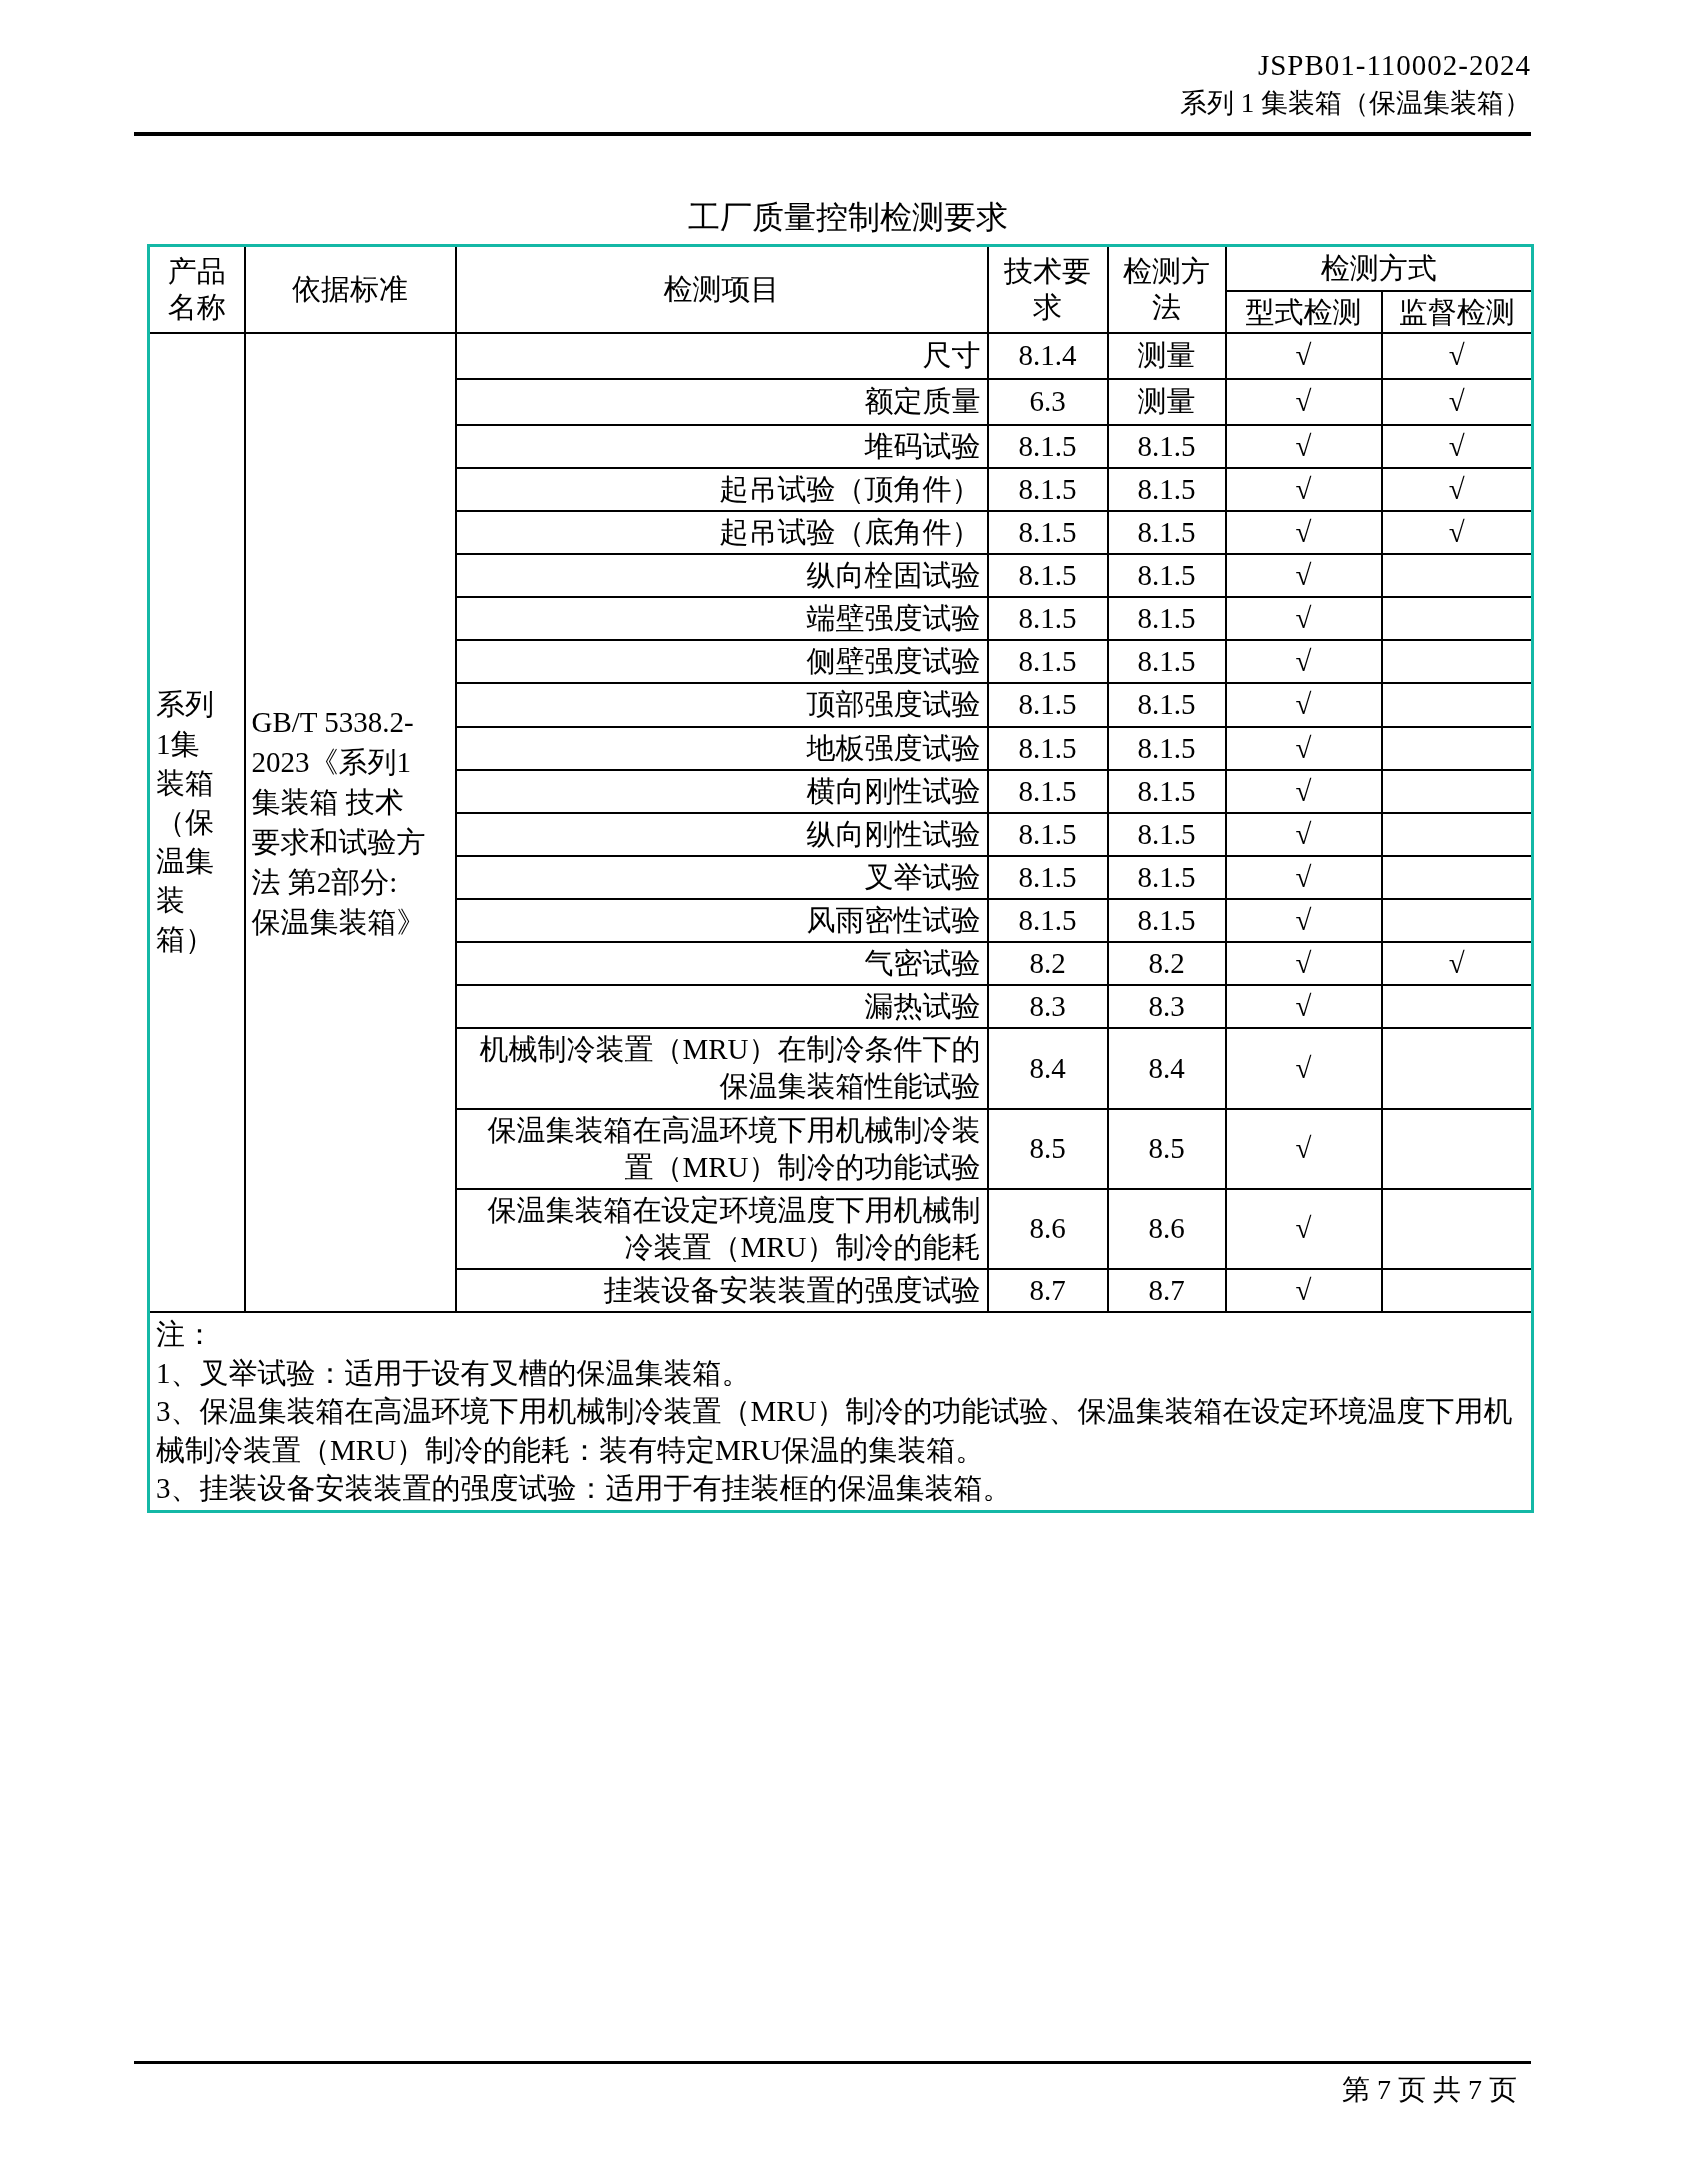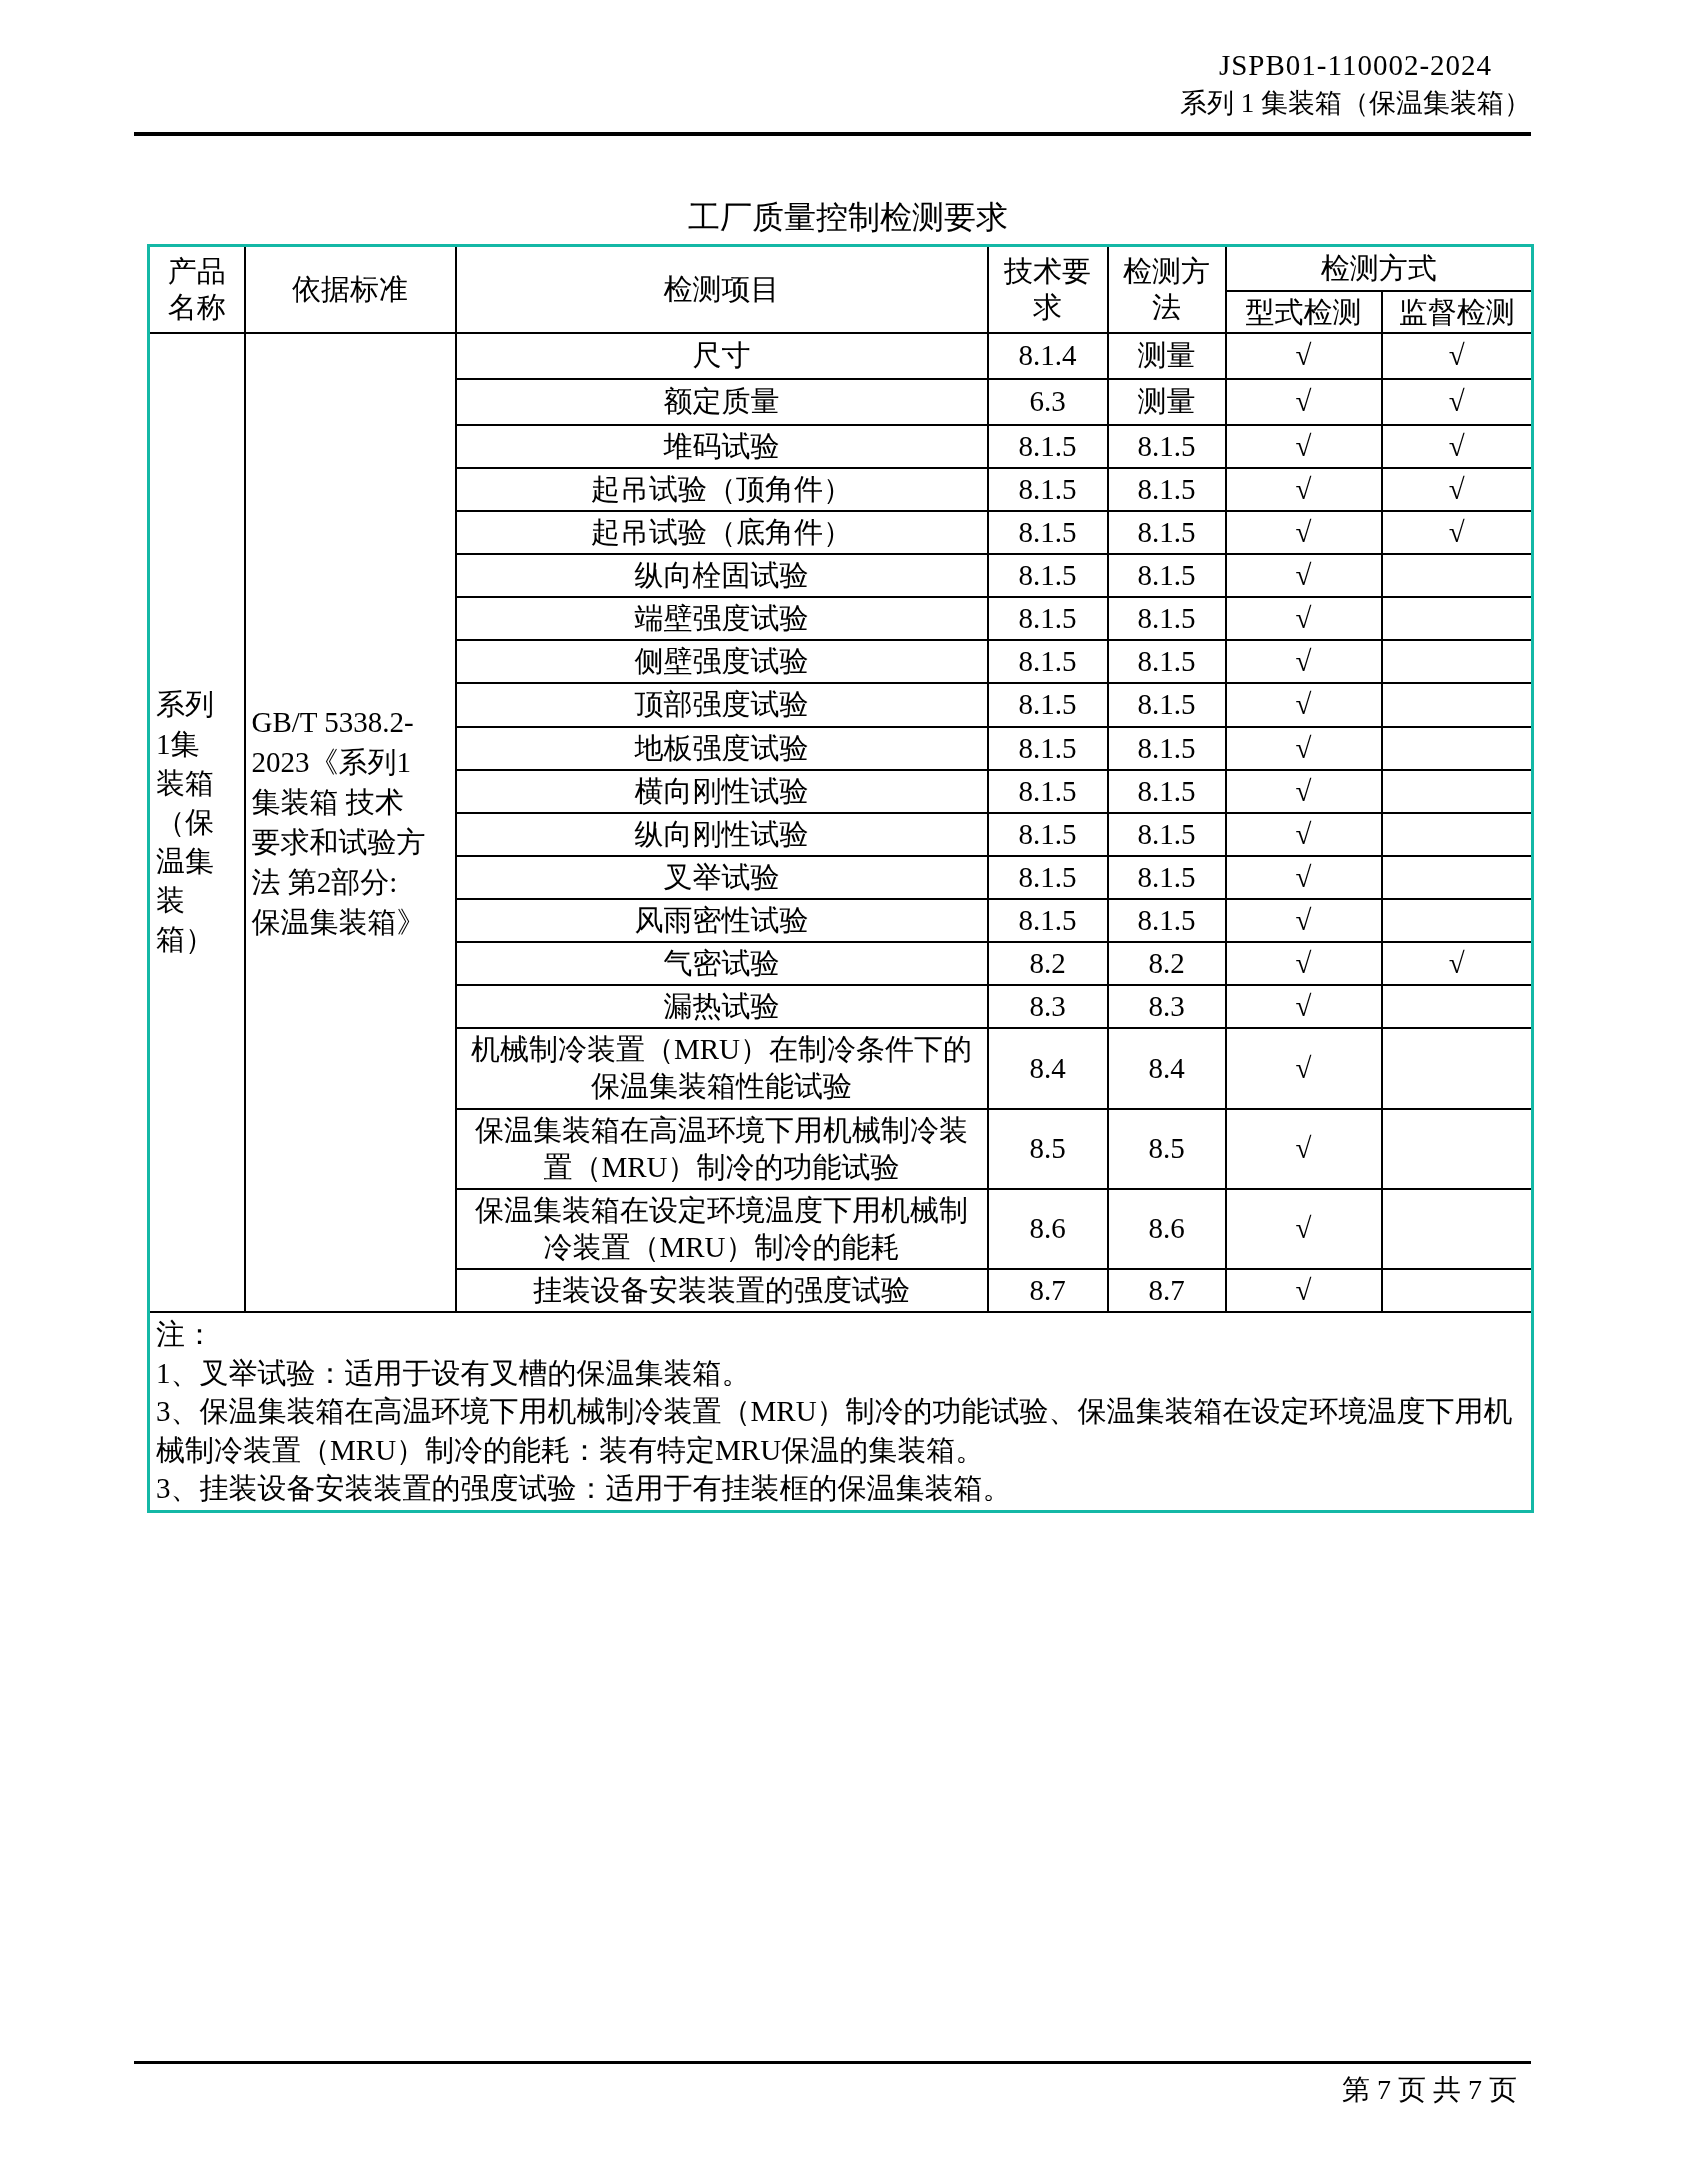--- a/index.html
+++ b/index.html
@@ -10,21 +10,21 @@
     height: 2178px;
     background: #ffffff;
     font-family: "Liberation Serif", "DejaVu Serif", serif;
     color: #000000;
     overflow: hidden;
   }
   .doc-header {
     position: absolute;
     top: 46px;
     right: 152px;
-    text-align: center;
+    text-align: right;
     line-height: 1.35;
   }
   .doc-header .doc-number { font-size: 29px; letter-spacing: 1px; }
   .doc-header .doc-series { font-size: 27px; }
   .header-rule {
     position: absolute;
     top: 132px;
     left: 134px;
     width: 1397px;
     border-top: 4px solid #000;
@@ -61,21 +61,21 @@
     padding: 2px 6px;
     font-weight: normal;
     vertical-align: middle;
   }
   table.main { border: 3px solid #14b8a6; }
   th.hdr { text-align: center; line-height: 1.25; }
   .pre { white-space: pre-line; }
   tr.hrowA { height: 45px; }
   tr.hrowB { height: 37px; }
   tr.drow { height: 41px; }
-  td.c-item { text-align: center; padding-left: 12px; line-height: 1.28; }
+  td.c-item { text-align: right; padding-left: 12px; line-height: 1.28; }
   td.c-num, td.c-chk { text-align: center; }
   td.c-prod {
     line-height: 1.35;
     vertical-align: middle;
   }
   td.c-std {
     text-align: left;
     line-height: 1.38;
     vertical-align: middle;
   }

